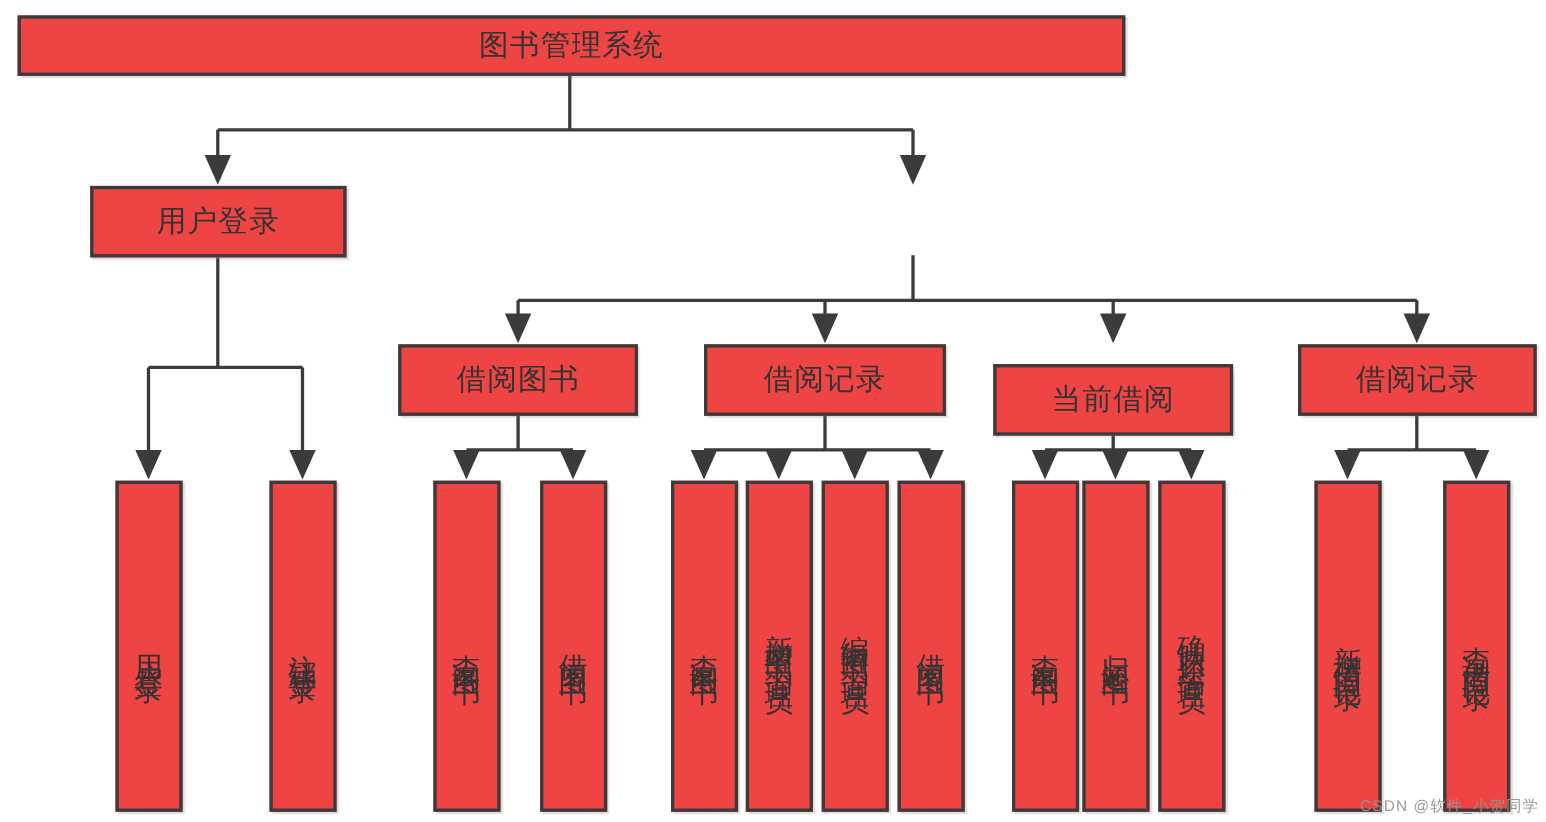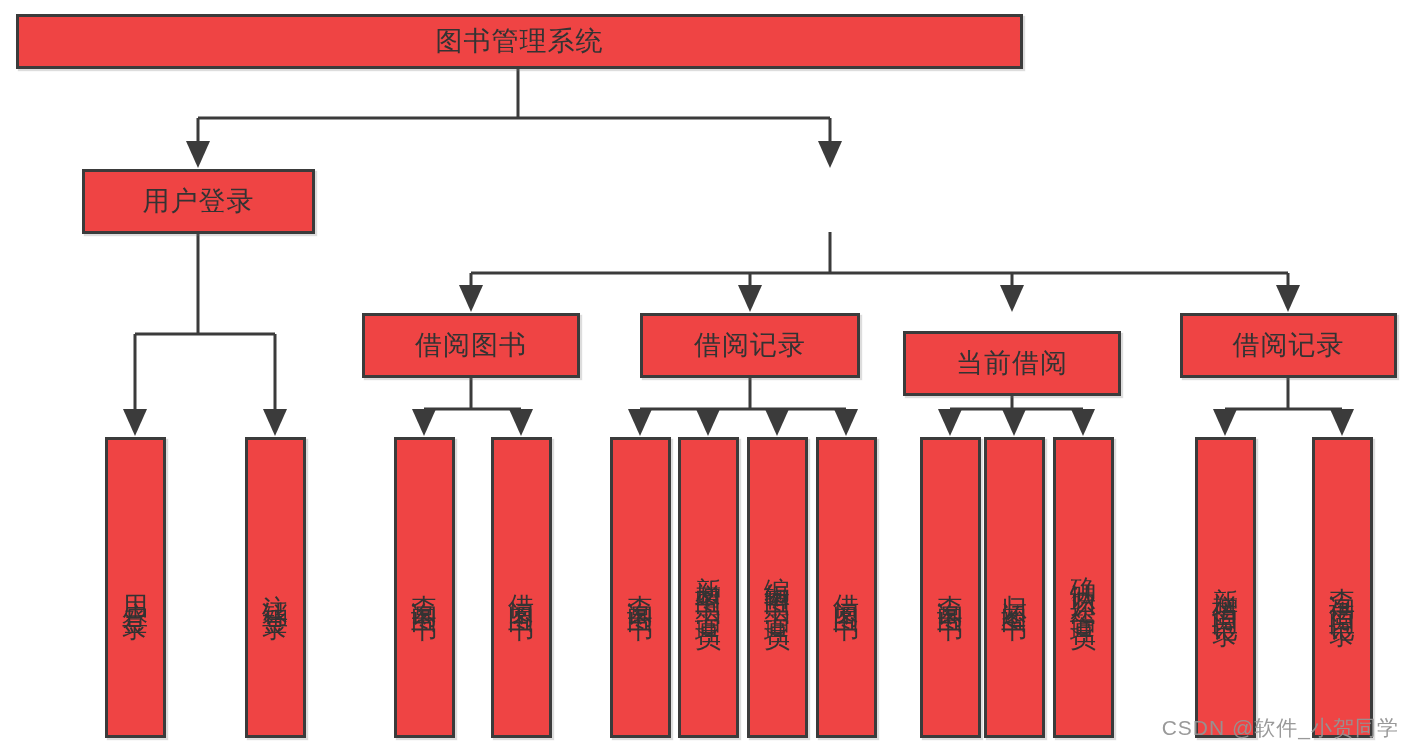--- a/index.html
+++ b/index.html
@@ -70,21 +70,21 @@
   #n-leaf-cb-query   { left: 920px; }
   #n-leaf-cb-return  { left: 984px; }
   #n-leaf-cb-confirm { left: 1053px; }
   #n-leaf-br-add     { left: 1195px; }
   #n-leaf-br-query   { left: 1312px; }
 
   #watermark {
     position: absolute;
     right: 6px;
     bottom: 5px;
-    font-size: 21px;
+    font-size: 14px;
     color: rgba(148,148,148,0.95);
     letter-spacing: 1px;
     z-index: 5;
     white-space: nowrap;
     margin-top: 45px;
   }
 </style>
 </head>
 <body>
 

